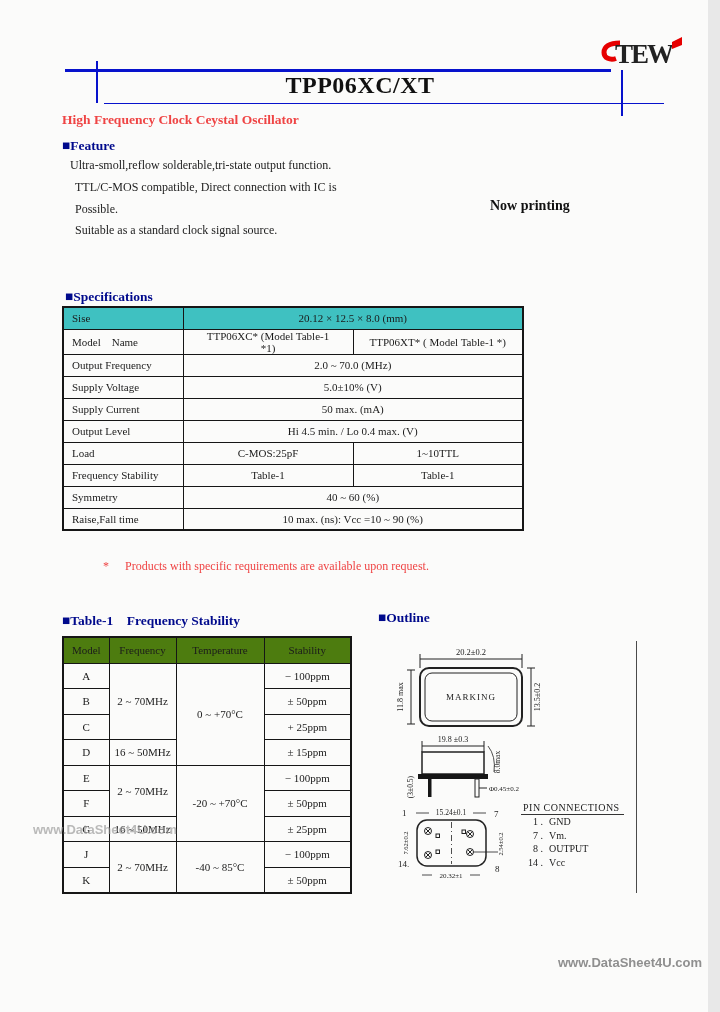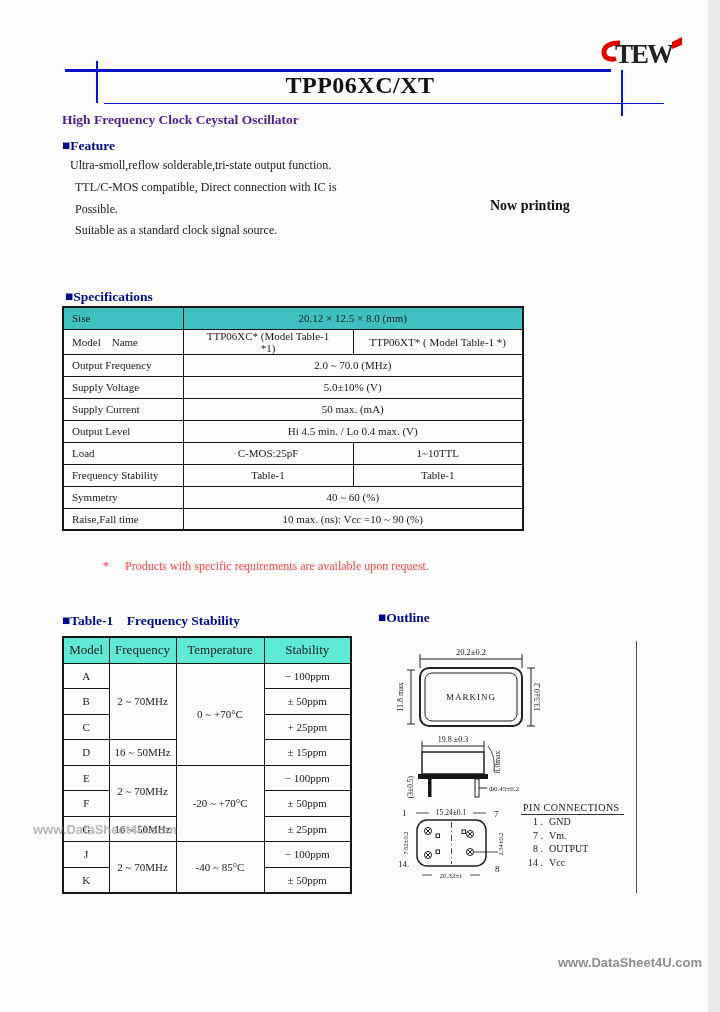--- a/index.html
+++ b/index.html
@@ -11,21 +11,21 @@
   }
   .abs { position:absolute; }
 
   
   .hline1 { left:65px; top:69px; width:546px; height:3px; background:#0712cc; }
   .hline2 { left:104px; top:103px; width:560px; height:1px; background:#0712cc; }
   .vtick1 { left:96px; top:61px; width:2px; height:42px; background:#0712cc; }
   .vtick2 { left:621px; top:70px; width:2px; height:46px; background:#0712cc; }
   .title  { left:110px; top:72px; width:500px; text-align:center;
             font-size:24px; font-weight:bold; letter-spacing:.5px; color:#111; }
-  .subtitle { left:62px; top:112px; font-size:13.5px; font-weight:bold; color:#4c1d95; }
+  .subtitle { left:62px; top:112px; font-size:13.5px; font-weight:bold; color:#ef4444; }
   .logo { left:596px; top:34px; }
 
   .sec-head { color:#000a8c; font-weight:bold; font-size:13.5px; }
   .feature-head { left:62px; top:138px; }
   .fline { font-size:12px; color:#222; }
   .fl0 { left:70px;  top:158px; }
   .fl1 { left:75px;  top:180px; }
   .fl2 { left:75px;  top:202px; }
   .fl3 { left:75px;  top:223px; }
   .now-printing { left:490px; top:198px; font-size:14px; font-weight:bold; color:#111; }
@@ -42,21 +42,21 @@
   .spec tr.dashed td { border-bottom:1px dashed #333; }
 
   .footnote { left:103px; top:559px; font-size:12px; color:#ef4444; }
   .footnote .star { display:inline-block; width:22px; }
 
   
   .t1-head { left:62px; top:613px; white-space:pre; }
   .t1-wrap { left:62px; top:636px; }
   .t1 { width:288px; border:2px solid #161616; font-size:11px; }
   .t1 td, .t1 th { border:1px solid #161616; text-align:center; font-weight:normal; }
-  .t1 th { background:#5eead4; height:26px; font-size:13px; }
+  .t1 th { background:#4d7c0f; height:26px; font-size:11px; }
   .t1 td { height:25.5px; }
   .t1 .c-model { width:46px; }
   .t1 .c-freq { width:67px; }
   .t1 .c-temp { width:88px; }
   .t1 .c-stab { width:87px; }
 
   
   .outline-head { left:378px; top:610px; }
   .outline-svg { left:388px; top:634px; }
   .right-rule { left:636px; top:641px; width:1px; height:252px; background:#4a4a4a; }

